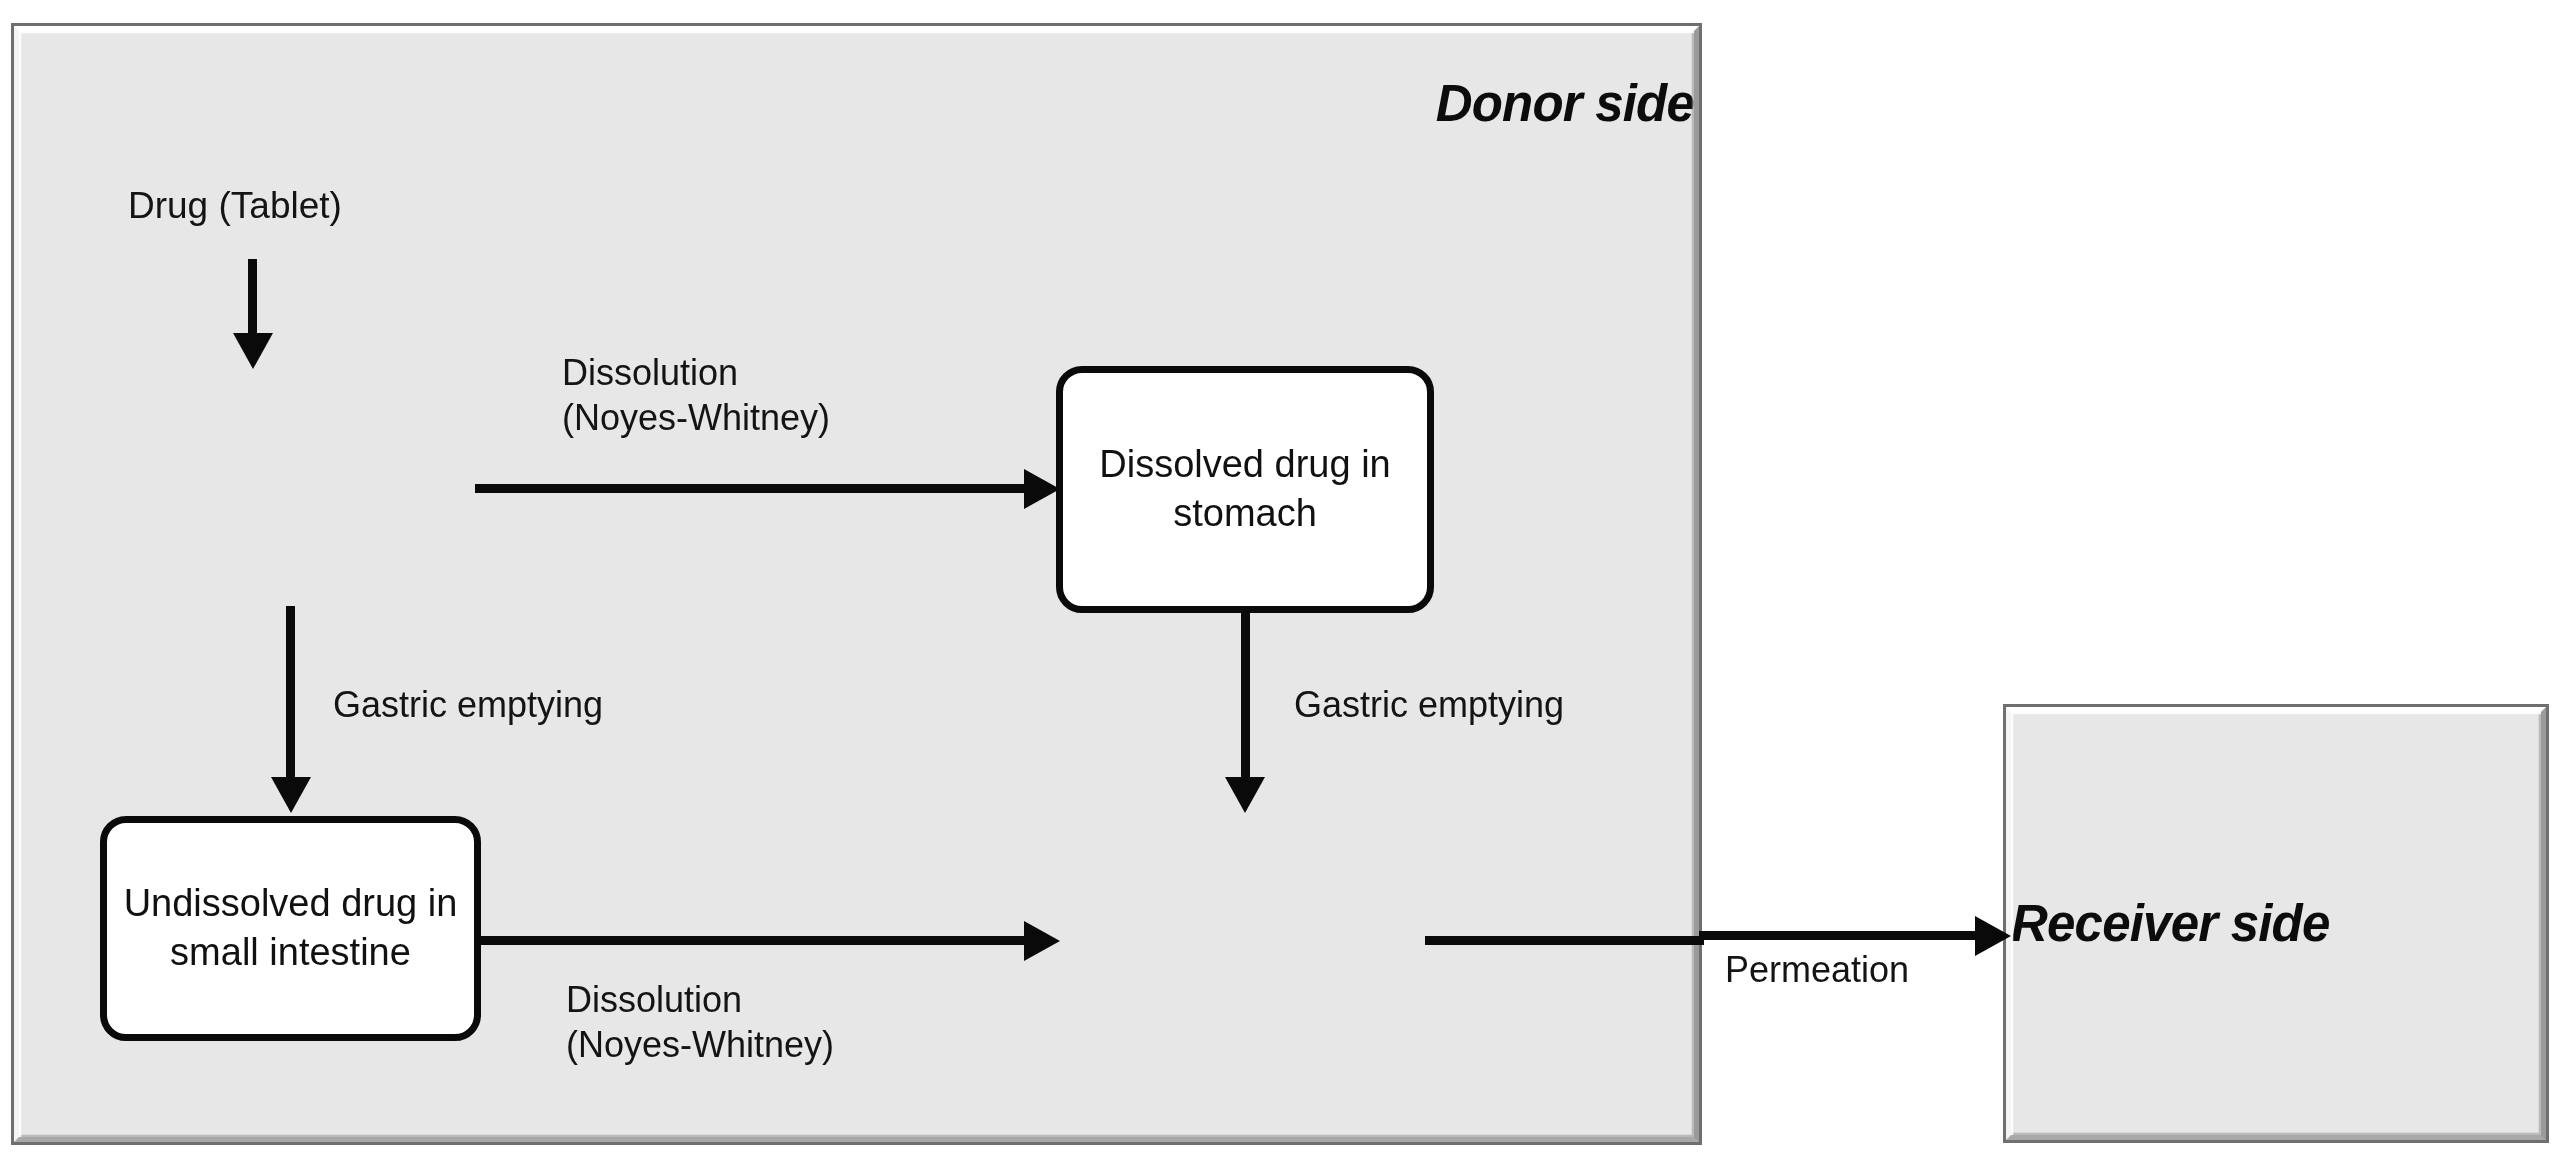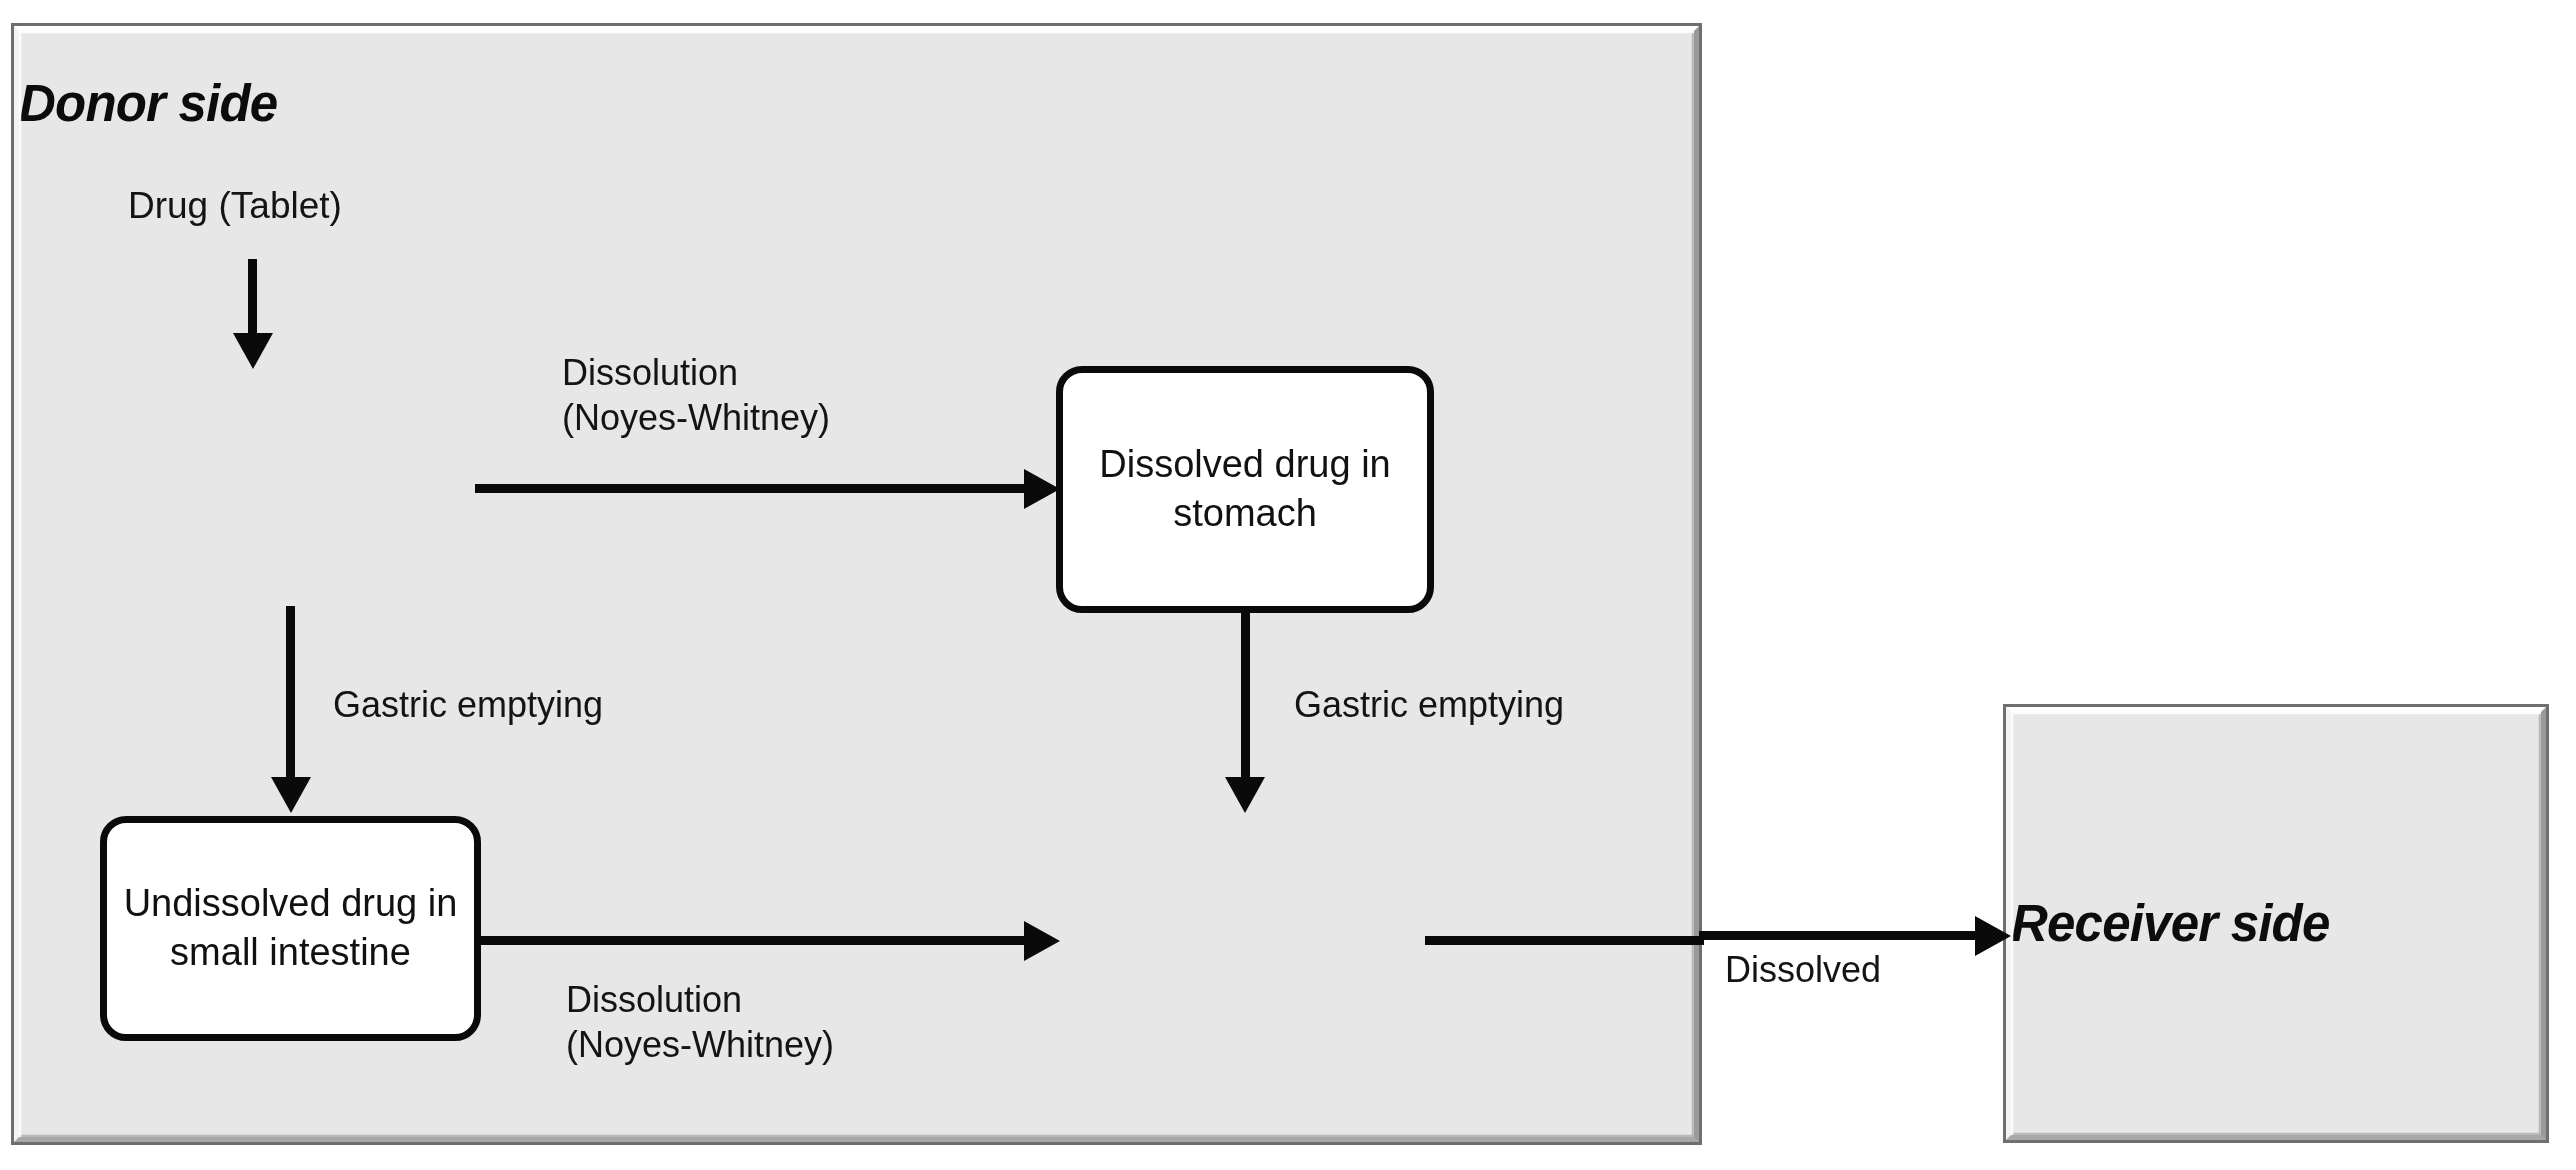--- a/index.html
+++ b/index.html
@@ -55,21 +55,21 @@
   .panel-title {
     position: absolute;
     font-style: italic;
     font-weight: bold;
     color: #0c0c0c;
     white-space: nowrap;
   }
   #donor-title {
     left: 0; right: 0;
     top: 43px;
-    text-align: left;
+    text-align: right;
     font-size: 51px;
     letter-spacing: -0.8px;
   }
   #receiver-title {
     left: 0; right: 0;
     top: 182px;
     font-size: 51px;
     letter-spacing: -0.8px;
   }
 
@@ -177,20 +177,20 @@
     <div class="head head-right" style="left:1005px; top:890px;"></div>
     <div class="edge-label" id="label-dissolution-bot">Dissolution
 (Noyes-Whitney)</div>
 
     <div class="arrow-line arrow-h" style="left:1406px; top:905px; width:279px;"></div>
 
   </div>
 
   <div class="arrow-line arrow-h" style="left:1699px; top:931px; width:291px;"></div>
   <div class="head head-right" style="left:1975px; top:916px;"></div>
-  <div class="edge-label" id="label-permeation">Dissolved</div>
+  <div class="edge-label" id="label-permeation">Permeation</div>
 
   <div class="panel" id="receiver-panel">
     <div class="panel-title" id="receiver-title">Receiver side</div>
   </div>
 
 </div>
 
 
 </body></html>

